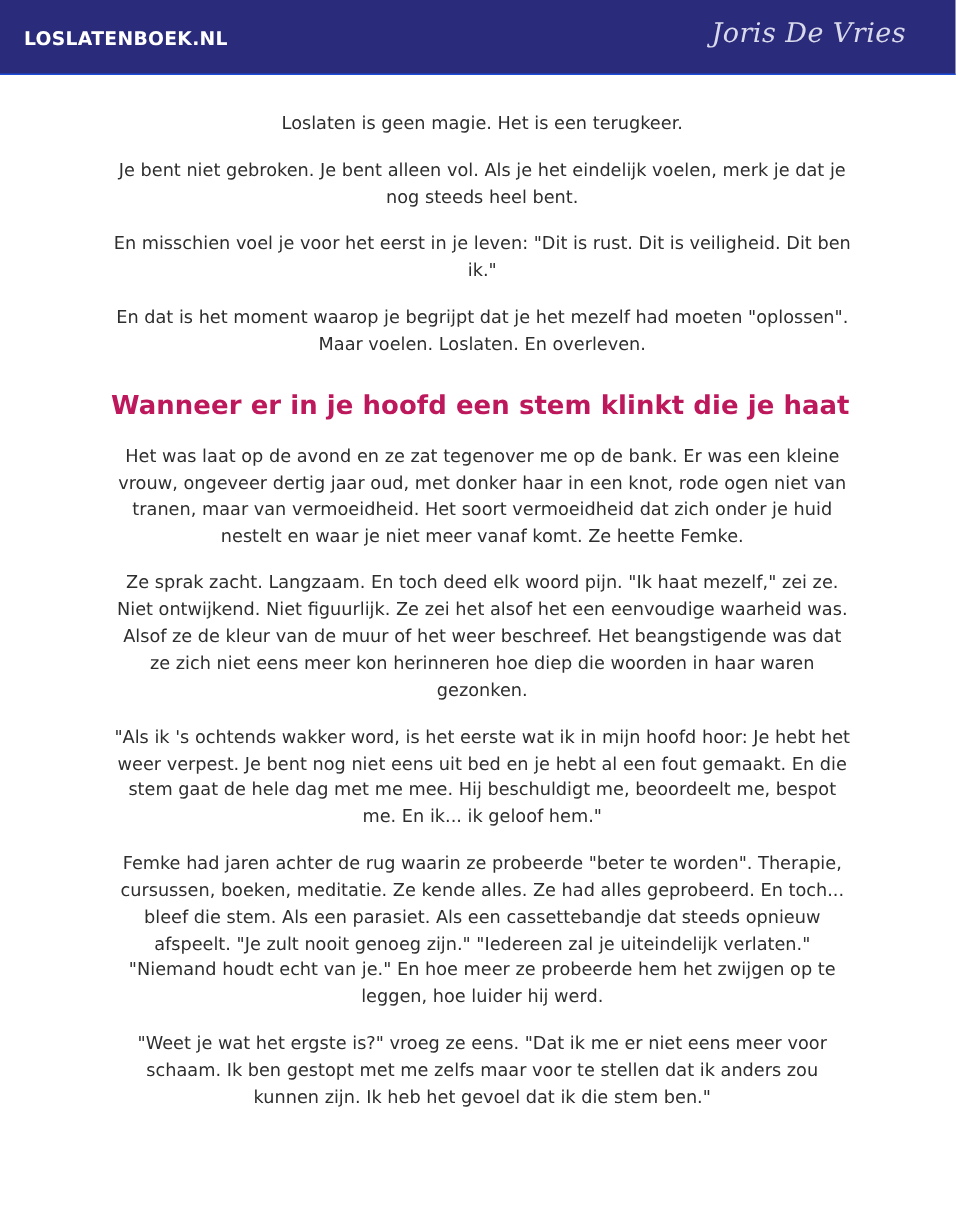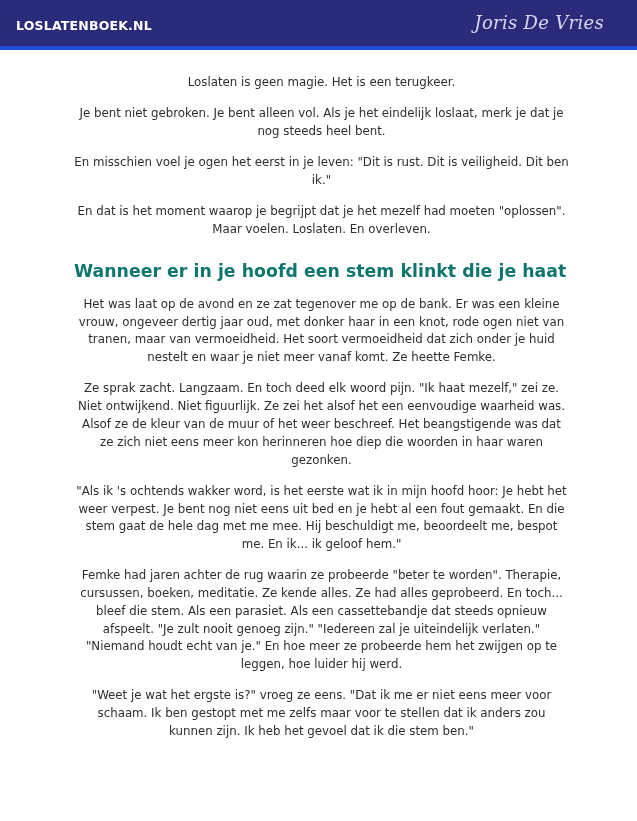--- a/index.html
+++ b/index.html
@@ -12,21 +12,21 @@
       height: 821px;
       overflow: hidden;
       position: relative;
     }
     .site-header {
       position: absolute;
       left: 0; top: 0;
       width: 637px;
       height: 50px;
       background: #2b2b7b;
-      border-bottom: 4px solid #1d4ed8;
+      border-bottom: 1px solid #1d4ed8;
       box-sizing: border-box;
     }
     .site-logo {
       position: absolute;
       left: 16px;
       top: 19px;
       color: #ffffff;
       font-family: "DejaVu Sans", sans-serif;
       font-weight: bold;
       font-size: 12.5px;
@@ -56,39 +56,39 @@
       font-size: 11.8px;
       line-height: 17.8px;
     }
     .article p {
       margin: 0 0 13.4px 0;
       text-align: center;
     }
     .article h2 {
       font-family: "DejaVu Sans", sans-serif;
       font-weight: bold;
-      color: #0f766e;
+      color: #be185d;
       font-size: 17.3px;
       line-height: 22px;
       margin: 21px 0 14px 0;
       letter-spacing: 0.05px;
     }
   </style>
 </head>
 <body>
 
 <header class="site-header">
   <div class="site-logo">LOSLATENBOEK.NL</div>
   <div class="author-name">Joris De Vries</div>
 </header>
 
 <main class="article">
   <p>Loslaten is geen magie. Het is een terugkeer.</p>
-  <p>Je bent niet gebroken. Je bent alleen vol. Als je het eindelijk loslaat, merk je dat je nog steeds heel bent.</p>
-  <p>En misschien voel je ogen het eerst in je leven: "Dit is rust. Dit is veiligheid. Dit ben ik."</p>
+  <p>Je bent niet gebroken. Je bent alleen vol. Als je het eindelijk voelen, merk je dat je nog steeds heel bent.</p>
+  <p>En misschien voel je voor het eerst in je leven: "Dit is rust. Dit is veiligheid. Dit ben ik."</p>
   <p>En dat is het moment waarop je begrijpt dat je het mezelf had moeten "oplossen". Maar voelen. Loslaten. En overleven.</p>
 
   <h2>Wanneer er in je hoofd een stem klinkt die je haat</h2>
 
   <p>Het was laat op de avond en ze zat tegenover me op de bank. Er was een kleine vrouw, ongeveer dertig jaar oud, met donker haar in een knot, rode ogen niet van tranen, maar van vermoeidheid. Het soort vermoeidheid dat zich onder je huid nestelt en waar je niet meer vanaf komt. Ze heette Femke.</p>
   <p>Ze sprak zacht. Langzaam. En toch deed elk woord pijn. "Ik haat mezelf," zei ze. Niet ontwijkend. Niet figuurlijk. Ze zei het alsof het een eenvoudige waarheid was. Alsof ze de kleur van de muur of het weer beschreef. Het beangstigende was dat ze zich niet eens meer kon herinneren hoe diep die woorden in haar waren gezonken.</p>
   <p>"Als ik 's ochtends wakker word, is het eerste wat ik in mijn hoofd hoor: Je hebt het weer verpest. Je bent nog niet eens uit bed en je hebt al een fout gemaakt. En die stem gaat de hele dag met me mee. Hij beschuldigt me, beoordeelt me, bespot me. En ik... ik geloof hem."</p>
   <p>Femke had jaren achter de rug waarin ze probeerde "beter te worden". Therapie, cursussen, boeken, meditatie. Ze kende alles. Ze had alles geprobeerd. En toch... bleef die stem. Als een parasiet. Als een cassettebandje dat steeds opnieuw afspeelt. "Je zult nooit genoeg zijn." "Iedereen zal je uiteindelijk verlaten." "Niemand houdt echt van je." En hoe meer ze probeerde hem het zwijgen op te leggen, hoe luider hij werd.</p>
   <p>"Weet je wat het ergste is?" vroeg ze eens. "Dat ik me er niet eens meer voor schaam. Ik ben gestopt met me zelfs maar voor te stellen dat ik anders zou kunnen zijn. Ik heb het gevoel dat ik die stem ben."</p>
 </main>

